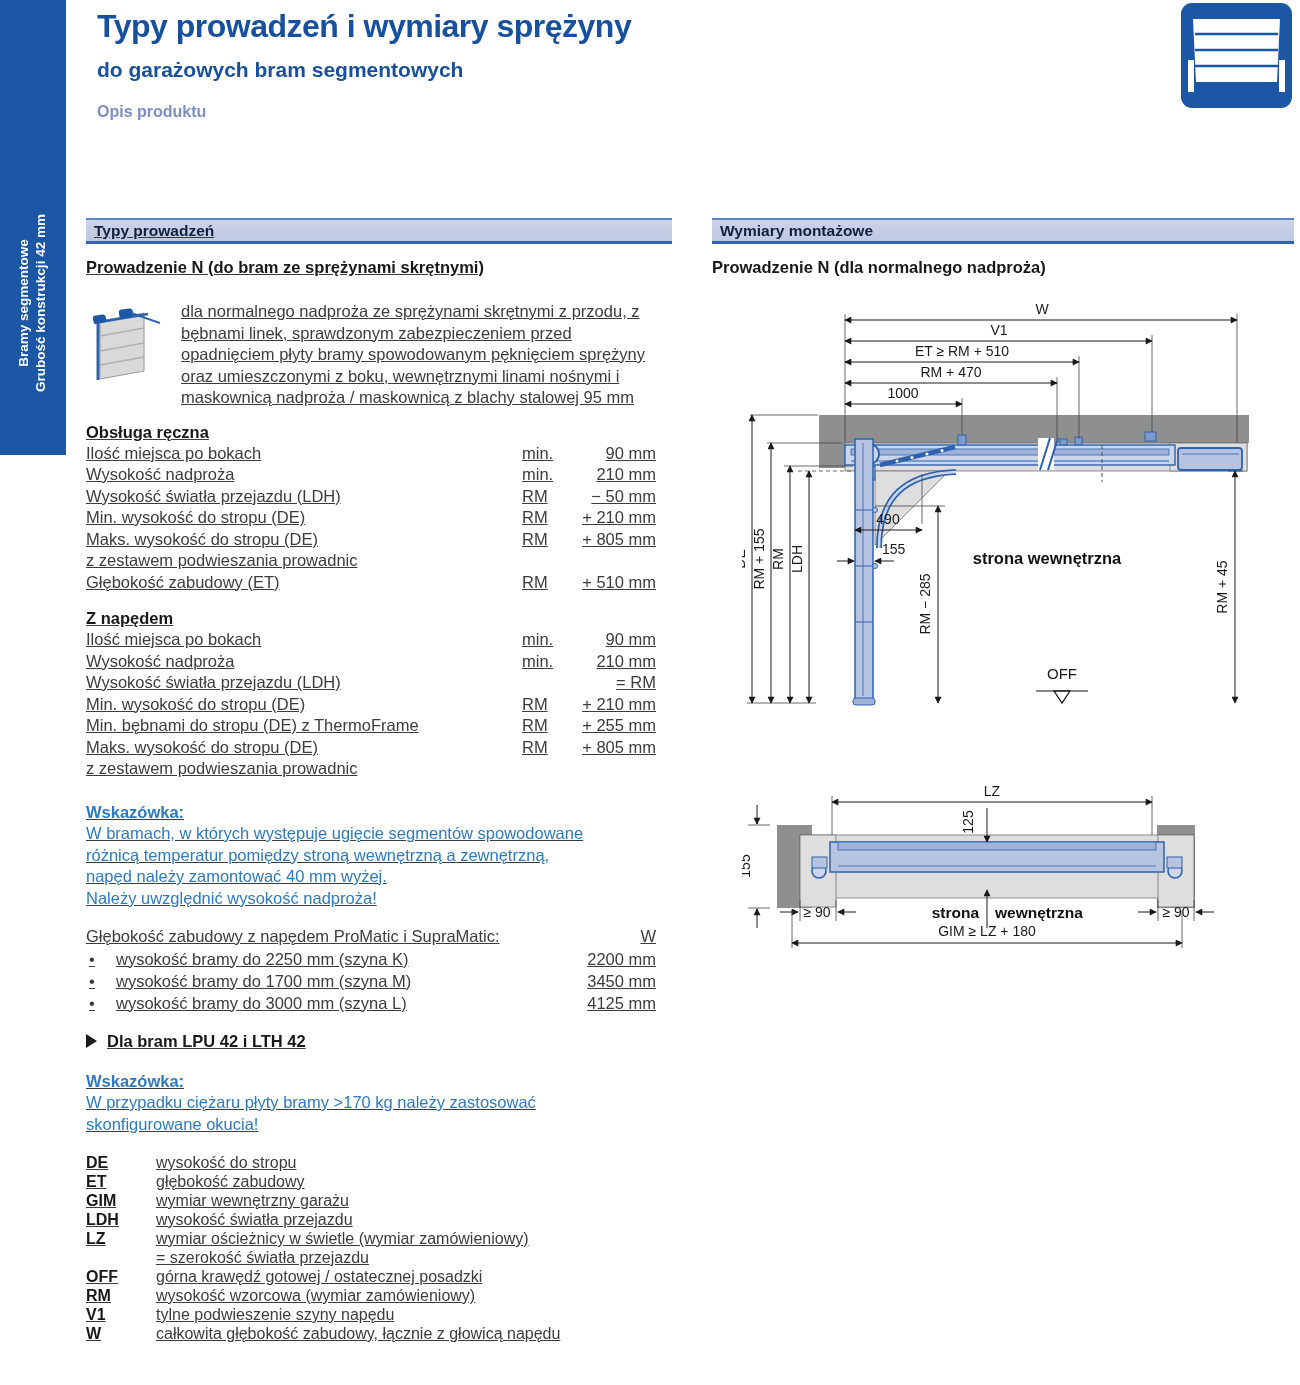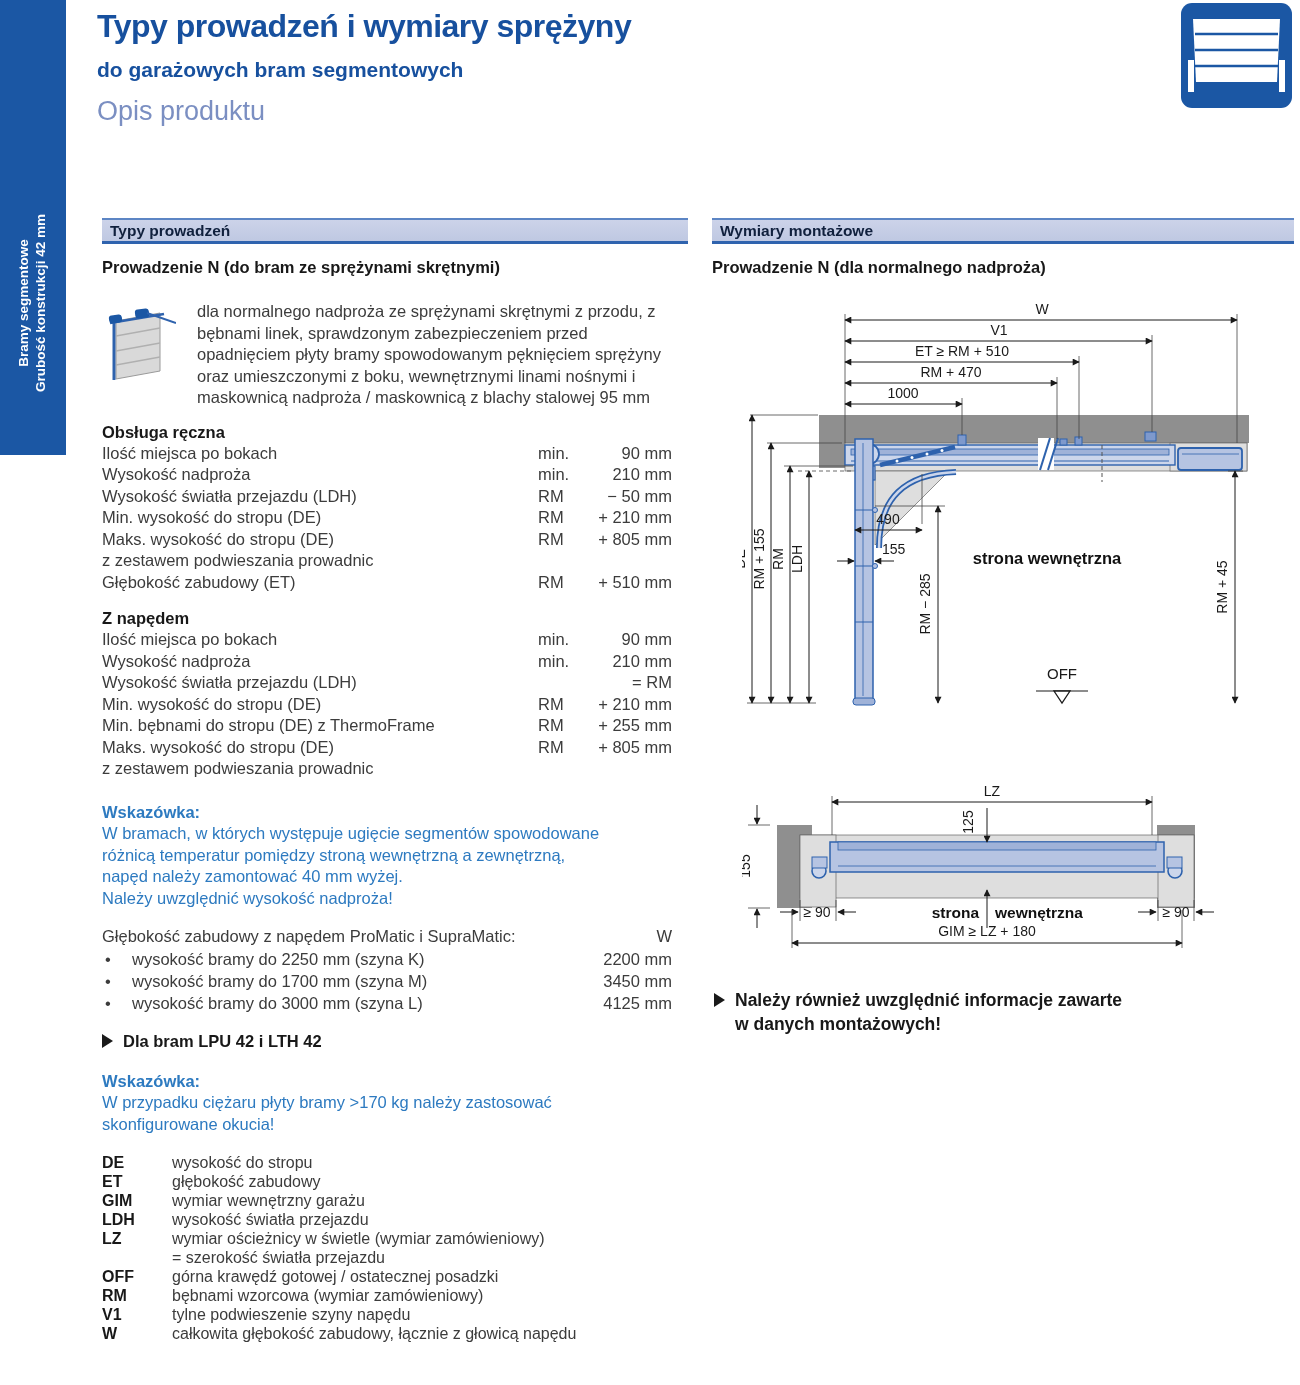--- a/index.html
+++ b/index.html
@@ -6,28 +6,28 @@
   body{width:1300px;height:1385px;position:relative;background:#fff;overflow:hidden;
        font-family:"Liberation Sans","DejaVu Sans",sans-serif;color:#3c3c3c;}
   
   .sidebar{position:absolute;left:0;top:0;width:66px;height:455px;background:#1b57a4;}
   .sidebar-text{position:absolute;left:-67px;top:285px;width:200px;height:36px;
     transform:rotate(-90deg);color:#fff;font-weight:bold;font-size:13.5px;line-height:17px;
     text-align:center;white-space:nowrap;}
   
   .h-title{position:absolute;left:97px;top:8px;font-size:32px;font-weight:bold;color:#17509e;letter-spacing:-.5px;}
   .h-sub{position:absolute;left:97px;top:58px;font-size:21px;font-weight:bold;color:#17509e;}
-  .h-opis{position:absolute;left:97px;top:96px;font-size:27px;font-weight:normal;color:#7b8fc2;}
+  .h-opis{position:absolute;left:97px;top:103px;font-size:16px;font-weight:bold;color:#7b8fc2;}
   .door-icon{position:absolute;left:1180px;top:2px;}
   
   .secbar{height:20px;background:linear-gradient(#ccd3e9,#bfc8e2);
     border-top:2px solid #5c85c4;border-bottom:3px solid #2f63ae;
     font-size:15.5px;font-weight:bold;color:#10203d;padding:1px 0 0 8px;line-height:20px;}
   
-  .col-left{position:absolute;left:102px;top:218px;width:586px;font-size:16.5px;}
+  .col-left{position:absolute;left:86px;top:218px;width:586px;font-size:16.5px;text-decoration:underline;}
   .lh1{margin-top:12px;font-size:16.5px;font-weight:bold;color:#181818;line-height:22px;}
   .intro{margin-top:23px;display:flex;}
   .intro-icon{flex:0 0 74px;margin-right:21px;}
   .intro-text{width:471px;line-height:21.5px;}
   .sec-title{margin-top:12px;font-weight:bold;color:#181818;line-height:22px;}
   .tbl{width:570px;}
   .trow{display:grid;grid-template-columns:436px 50px 84px;line-height:21.5px;}
   .tv{text-align:right;}
   .hint{margin-top:22px;color:#2d7ac0;line-height:21.5px;}
   .hint b{display:block;font-weight:bold;}
@@ -246,21 +246,21 @@
     <div class="lrow">
         <span class="labbr"></span>
         <span>= szerokość światła przejazdu</span>
       </div>
     <div class="lrow">
         <span class="labbr">OFF</span>
         <span>górna krawędź gotowej / ostatecznej posadzki</span>
       </div>
     <div class="lrow">
         <span class="labbr">RM</span>
-        <span>bębnami wzorcowa (wymiar zamówieniowy)</span>
+        <span>wysokość wzorcowa (wymiar zamówieniowy)</span>
       </div>
     <div class="lrow">
         <span class="labbr">V1</span>
         <span>tylne podwieszenie szyny napędu</span>
       </div>
     <div class="lrow">
         <span class="labbr">W</span>
         <span>całkowita głębokość zabudowy, łącznie z głowicą napędu</span>
       </div>
   </div>
@@ -432,20 +432,13 @@
       <line class="dim" x1="245" y1="150" x2="245" y2="112" marker-end="url(#ar2)"></line>
       <text class="bigtxt" x="237" y="140" text-anchor="end">strona</text>
       <text class="bigtxt" x="253" y="140" text-anchor="start">wewnętrzna</text>
       <line class="ext" x1="50" y1="132" x2="50" y2="170"></line>
       <line class="ext" x1="440" y1="132" x2="440" y2="170"></line>
       <line class="dim" x1="50" y1="165" x2="440" y2="165" marker-start="url(#ar2)" marker-end="url(#ar2)"></line>
       <text class="dimtxt" x="245" y="158" text-anchor="middle">GIM ≥ LZ + 180</text>
     </g>
   </svg>
 
-  <div class="rnote">
-    <span class="tri"></span>
-    <div class="rnote-text">
-      <div>Należy również uwzględnić informacje zawarte</div>
-      <div>w danych montażowych!</div>
-    </div>
-  </div>
 </div>
 
 </body></html>

